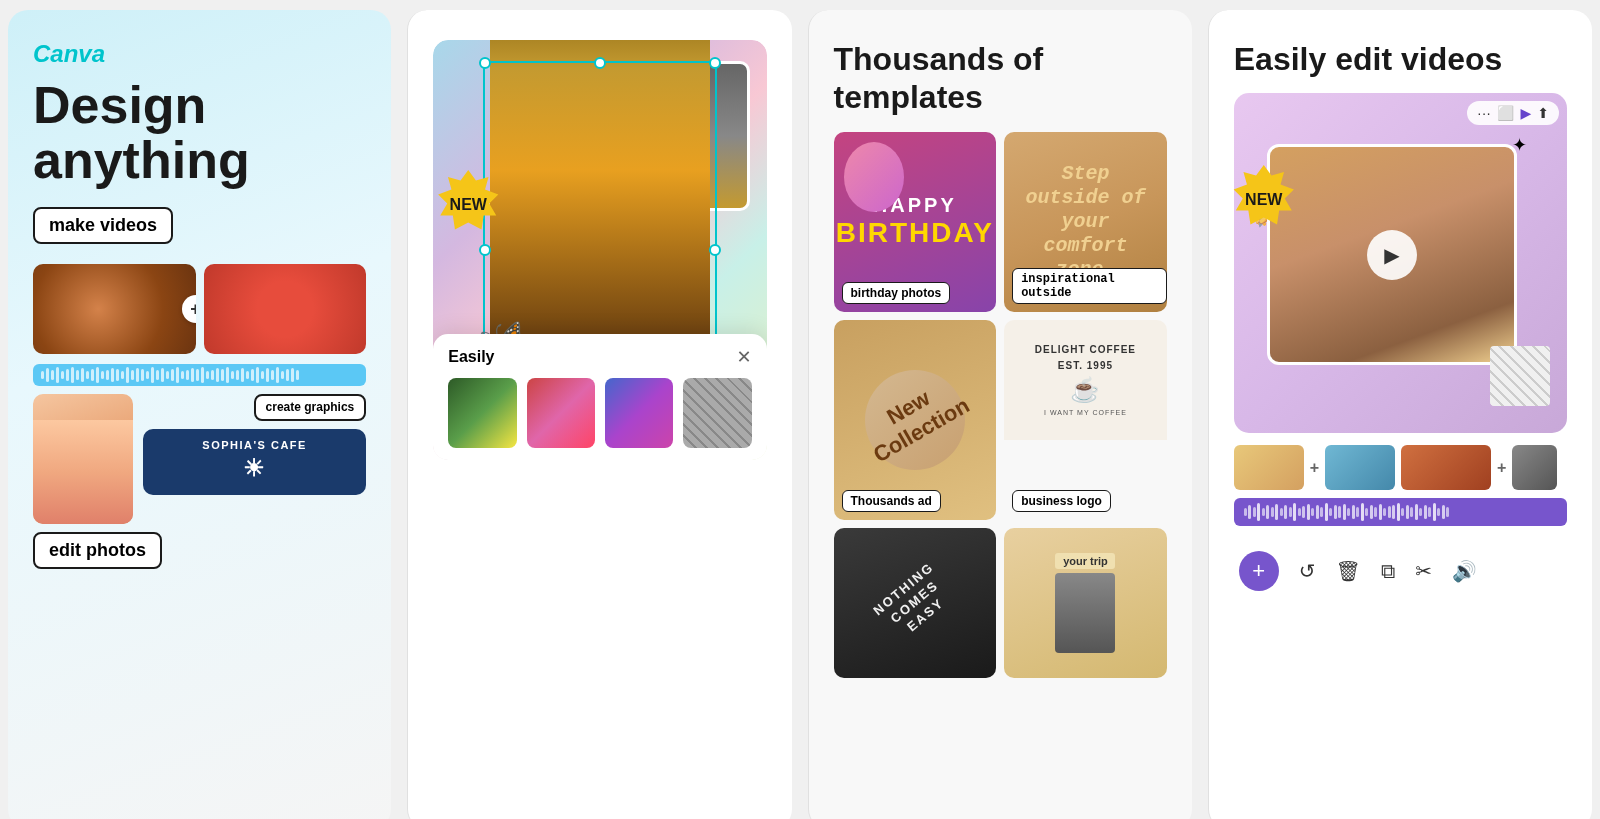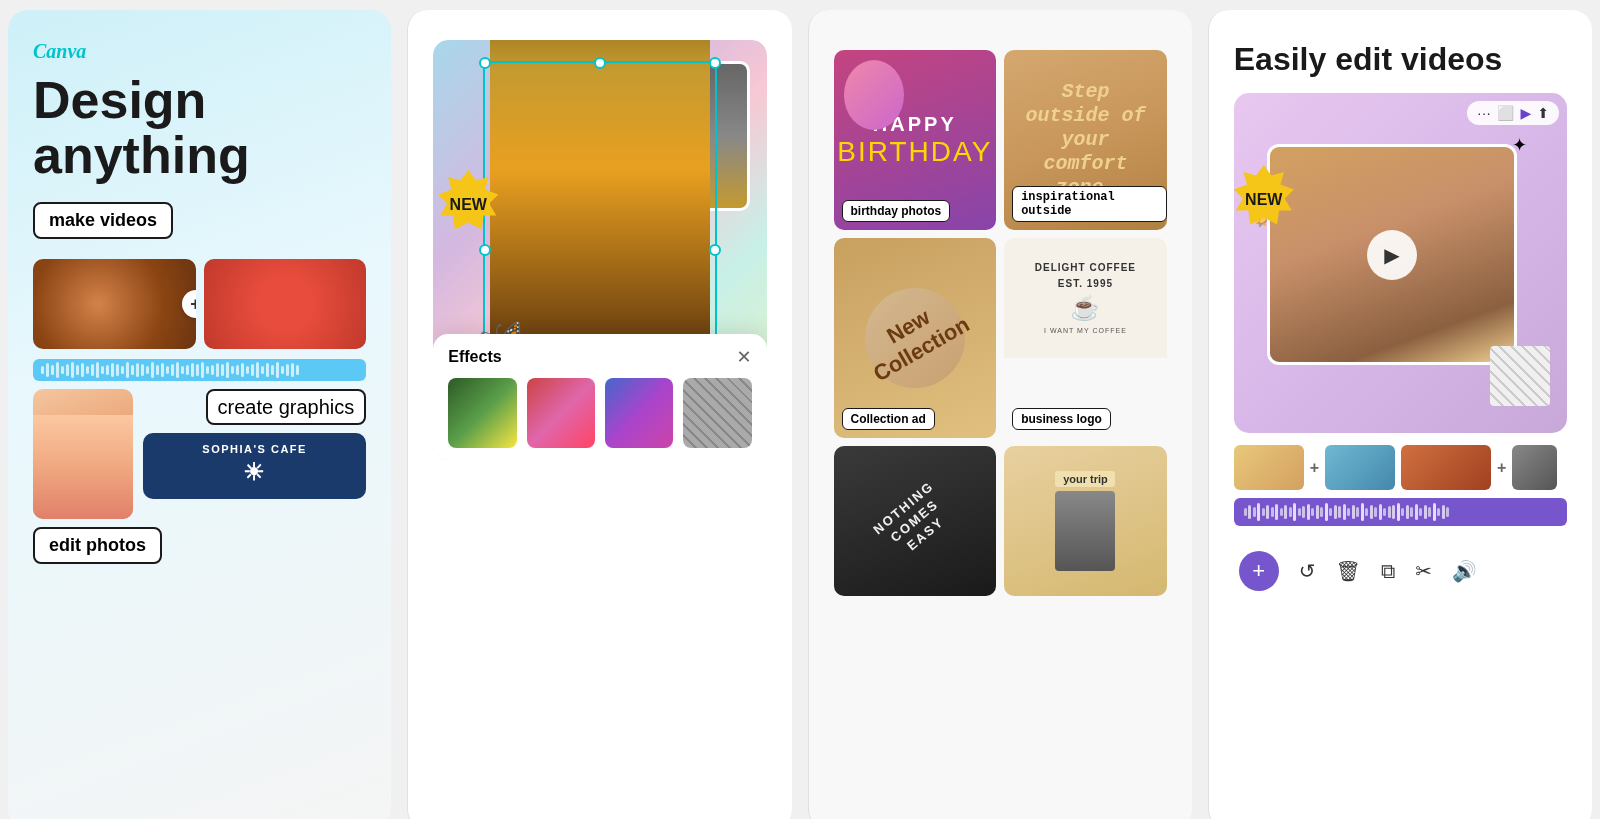--- a/index.html
+++ b/index.html
@@ -27,26 +27,26 @@
 
     
     .panel-1 {
       background: linear-gradient(160deg, #cef0f8 0%, #e8f8fd 40%, #f5f5f5 100%);
       border-radius: 20px;
       margin: 10px 8px;
       padding: 30px 25px;
     }
 
     .canva-logo {
-      font-size: 20px;
+      font-size: 24px;
       font-weight: 700;
       color: #00c4cc;
       font-style: italic;
       margin-bottom: 10px;
-      font-family: Liberation Serif, serif;
+      font-family: Liberation Sans, sans-serif;
     }
 
     .headline {
       font-size: 52px;
       font-weight: 900;
       color: #1a1a1a;
       line-height: 1.05;
       margin-bottom: 20px;
     }
 
@@ -156,22 +156,22 @@
       flex: 1;
       display: flex;
       flex-direction: column;
       gap: 8px;
     }
 
     .create-graphics-box {
       border: 2.5px solid #1a1a1a;
       border-radius: 8px;
       padding: 4px 10px;
-      font-size: 20px;
-      font-weight: 400;
+      font-size: 12px;
+      font-weight: 700;
       background: #fff;
       line-height: 1.2;
       display: inline-block;
       align-self: flex-end;
     }
 
     .cafe-logo-box {
       background: #1a3a6b;
       border-radius: 10px;
       padding: 10px;
@@ -738,42 +738,43 @@
       <div class="handle-dot" style="top:50%;left:-6px;transform:translateY(-50%);"></div>
       <div class="handle-dot" style="top:50%;right:-6px;transform:translateY(-50%);"></div>
       <div class="handle-dot" style="top:-6px;left:50%;transform:translateX(-50%);"></div>
       <div class="handle-dot" style="bottom:-6px;left:50%;transform:translateX(-50%);"></div>
     </div>
 
     <div class="butterfly-overlay">🦋</div>
 
     <div class="effects-panel">
       <div class="effects-header">
-        <span class="effects-title">Effects</span>
+        <span class="effects-title">Easily</span>
         <span class="close-btn">✕</span>
       </div>
       <div class="effects-grid">
         <div class="effect-thumb effect-1"></div>
         <div class="effect-thumb effect-2"></div>
         <div class="effect-thumb effect-3"></div>
         <div class="effect-thumb effect-4"></div>
       </div>
     </div>
   </div>
 </div>
 
 <div class="panel panel-3">
+  <div class="panel-headline">Thousands of templates</div>
 
   <div class="templates-grid">
 
     <div class="template-card" style="position:relative;">
       <div class="birthday-card">
         <div>
           <div style="font-size:20px;font-weight:900;color:#fff;letter-spacing:3px;">HAPPY</div>
-          <div style="font-size:28px;font-weight:400;color:#ffd700;letter-spacing:2px;">BIRTHDAY</div>
+          <div style="font-size:28px;font-weight:700;color:#ffd700;letter-spacing:2px;">BIRTHDAY</div>
           <div style="position:absolute;top:10px;left:10px;width:60px;height:70px;border-radius:50%;background:linear-gradient(135deg,#ee88aa,#cc66cc);overflow:hidden;"></div>
         </div>
       </div>
       <div class="tag-label">birthday photos</div>
     </div>
 
     <div class="template-card" style="position:relative;font-family:Liberation Mono, monospace;">
       <div class="step-outside-card">
         <div class="step-outside-text">Step outside of your comfort zone.</div>
       </div>
@@ -781,21 +782,21 @@
     </div>
 
     <div class="template-card" style="position:relative;">
       <div class="collection-card">
         <div style="position:absolute;width:100px;height:100px;border-radius:50%;background:linear-gradient(135deg,#d4b890,#c8a070);top:50%;left:50%;transform:translate(-50%,-50%);"></div>
         <div class="collection-text">
           <div>New</div>
           <div>Collection</div>
         </div>
       </div>
-      <div class="tag-label">Collection ad</div>
+      <div class="tag-label">Thousands ad</div>
     </div>
 
     <div class="template-card" style="position:relative;">
       <div class="delight-card">
         <div class="delight-title">DELIGHT COFFEE</div>
         <div class="delight-title">EST. 1995</div>
         <div class="coffee-icon">☕</div>
         <div style="font-size:7px;letter-spacing:1px;color:#555;text-align:center;">I WANT MY COFFEE</div>
       </div>
       <div class="tag-label">business logo</div>

